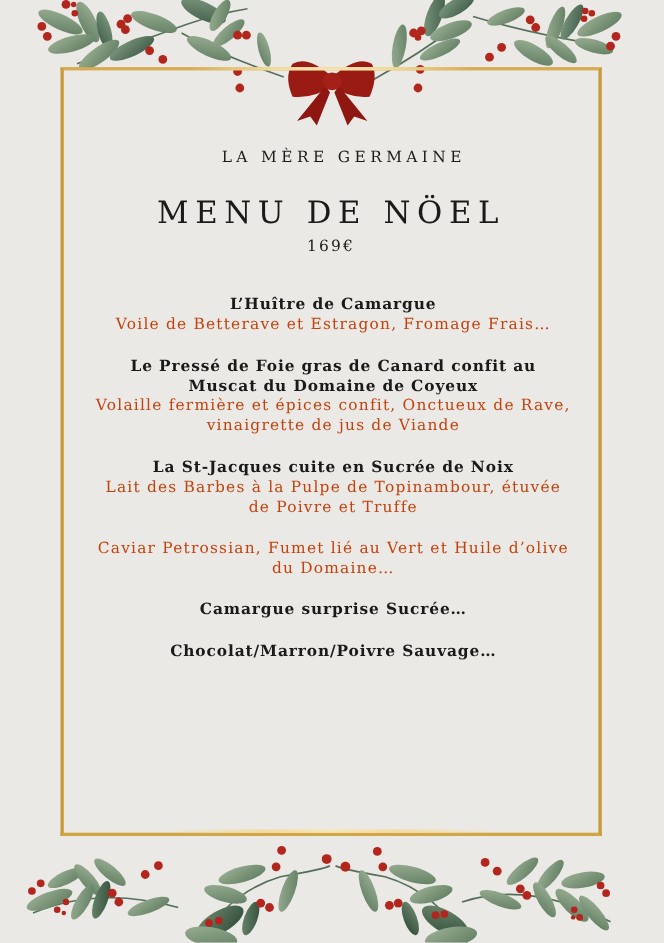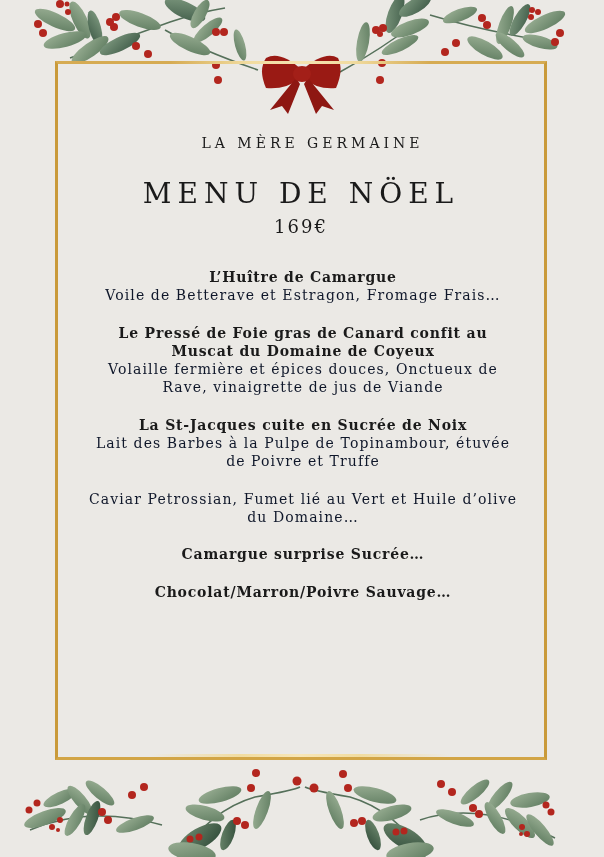--- a/index.html
+++ b/index.html
@@ -63,41 +63,41 @@
     left: 0; right: 0;
     top: 113px;
     font-size: 28px;
     letter-spacing: 6px;
     font-weight: normal;
   }
   .price {
     position: absolute;
     left: 0; right: 0;
     top: 152px;
-    font-size: 18px;
+    font-size: 14px;
     letter-spacing: 2px;
   }
   .dishes {
     position: absolute;
     left: 28px;
     right: 24px;
     top: 204px;
     font-size: 14px;
     line-height: 18.3px;
   }
   .dish {
     margin-bottom: 19px;
   }
   .dish-title {
     font-weight: bold;
     letter-spacing: 0.8px;
   }
   .dish-desc {
     letter-spacing: 1.1px;
-    color: #0f172a;
+    color: #c2410c;
   }
   .deco {
     position: absolute;
     left: 0;
     width: 604px;
     pointer-events: none;
   }
   .deco-top { top: 0; height: 130px; }
   .deco-bottom { top: 760px; height: 97px; }
 </style>
@@ -196,21 +196,21 @@
   <div class="title">MENU DE NÖEL</div>
   <div class="price">169€</div>
 
   <div class="dishes">
     <div class="dish">
       <div class="dish-title">L’Huître de Camargue</div>
       <div class="dish-desc">Voile de Betterave et Estragon, Fromage Frais…</div>
     </div>
     <div class="dish">
       <div class="dish-title">Le Pressé de Foie gras de Canard confit au Muscat du Domaine de Coyeux</div>
-      <div class="dish-desc">Volaille fermière et épices douces, Onctueux de Rave, vinaigrette de jus de Viande</div>
+      <div class="dish-desc">Volaille fermière et épices confit, Onctueux de Rave, vinaigrette de jus de Viande</div>
     </div>
     <div class="dish">
       <div class="dish-title">La St-Jacques cuite en Sucrée de Noix</div>
       <div class="dish-desc">Lait des Barbes à la Pulpe de Topinambour, étuvée de Poivre et Truffe</div>
     </div>
     <div class="dish">
       <div class="dish-desc">Caviar Petrossian, Fumet lié au Vert et Huile d’olive du Domaine…</div>
     </div>
     <div class="dish">
       <div class="dish-title">Camargue surprise Sucrée…</div>

